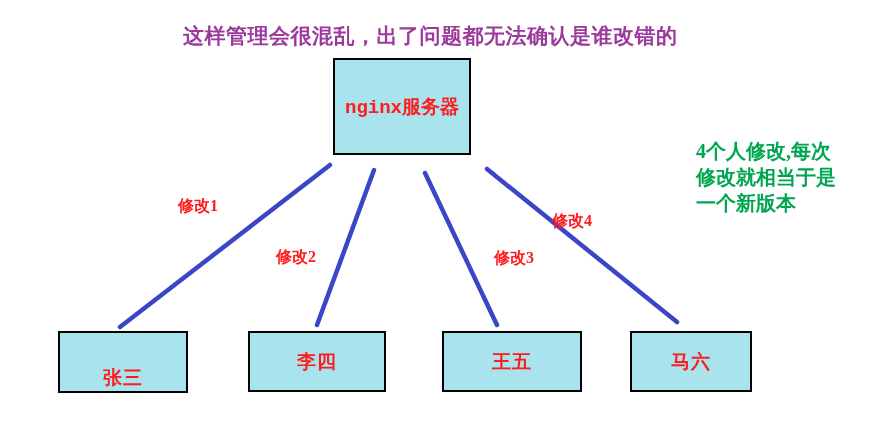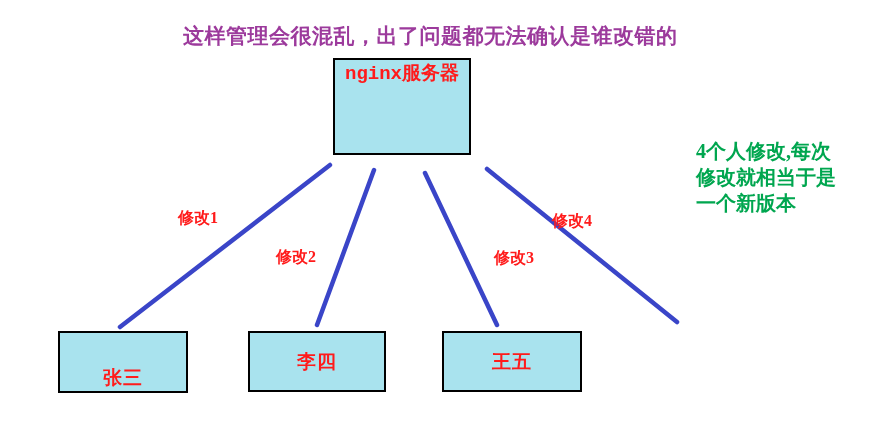--- a/index.html
+++ b/index.html
@@ -48,21 +48,21 @@
     justify-content: center;
     color: #ff1b1b;
     font-weight: bold;
   }
   .server-box {
     left: 333px;
     top: 58px;
     width: 138px;
     height: 97px;
     flex-direction: column;
-    justify-content: flex-start;
+    justify-content: center;
     gap: 14px;
     font-family: "Liberation Mono", "DejaVu Sans Mono", monospace;
     font-size: 19px;
   }
   .user-box {
     font-family: "Liberation Serif", "DejaVu Serif", serif;
     font-size: 19px;
     letter-spacing: 1px;
   }
   .user-1 { left: 58px;  top: 331px; width: 130px; height: 62px; align-items: flex-end; }
@@ -70,21 +70,21 @@
   .user-3 { left: 442px; top: 331px; width: 140px; height: 61px; }
   .user-4 { left: 630px; top: 331px; width: 122px; height: 61px; }
   .edge-label {
     position: absolute;
     font-family: "Liberation Serif", "DejaVu Serif", serif;
     font-size: 16px;
     font-weight: bold;
     color: #ff1b1b;
     white-space: nowrap;
   }
-  .edge-label-1 { left: 178px; top: 208px; }
+  .edge-label-1 { left: 178px; top: 196px; }
   .edge-label-2 { left: 276px; top: 247px; }
   .edge-label-3 { left: 494px; top: 248px; }
   .edge-label-4 { left: 552px; top: 211px; }
   .note {
     position: absolute;
     left: 696px;
     top: 138px;
     width: 170px;
     font-family: "Liberation Serif", "DejaVu Serif", serif;
     font-size: 20px;
@@ -119,20 +119,23 @@
 
   <div class="box user-box user-1">
     <span>张三</span>
   </div>
   <div class="box user-box user-2">
     <span>李四</span>
   </div>
   <div class="box user-box user-3">
     <span>王五</span>
   </div>
+  <div class="box user-box user-4">
+    <span>马六</span>
+  </div>
 
   <div class="note">
     <div>4个人修改,每次</div>
     <div>修改就相当于是</div>
     <div>一个新版本</div>
   </div>
 
 </div>
 
 </body></html>

